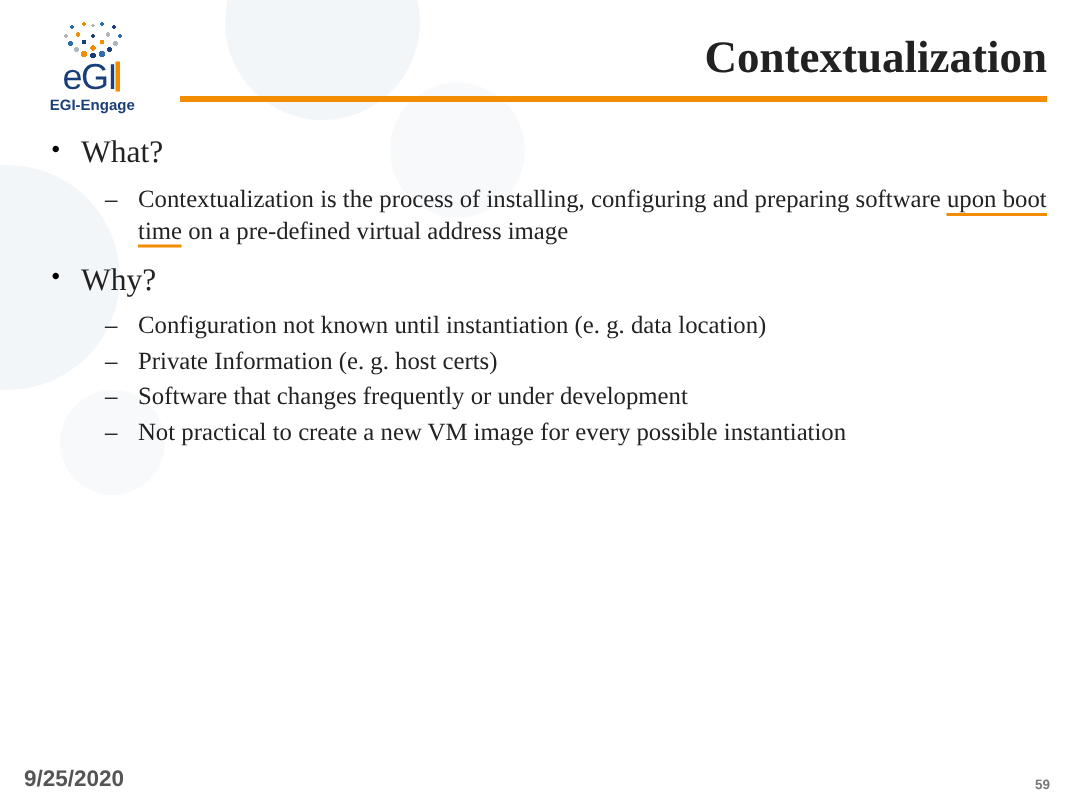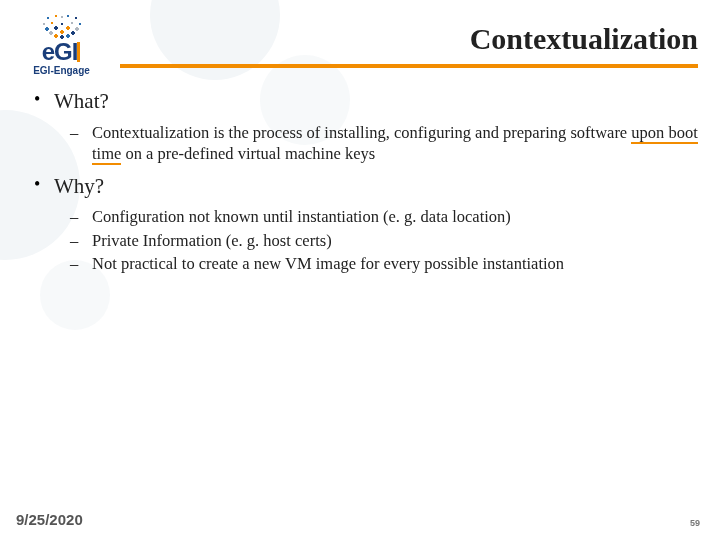--- a/index.html
+++ b/index.html
@@ -57,21 +57,21 @@
       radial-gradient(circle 1.4px at 50px 11px, #b0b7c0 99%, transparent 100%),
       radial-gradient(circle 1.2px at 26px 6px, #2a6fb0 99%, transparent 100%),
       radial-gradient(circle 1.2px at 54px 6px, #1a3e7a 99%, transparent 100%),
       radial-gradient(circle 1.2px at 40px 5px, #b0b7c0 99%, transparent 100%),
       radial-gradient(circle 1.2px at 34px 4px, #f28c00 99%, transparent 100%),
       radial-gradient(circle 1.2px at 46px 4px, #2a6fb0 99%, transparent 100%);
   }
   .logo-text {
     font-family: Arial, Helvetica, sans-serif;
     font-size: 24px;
-    font-weight: 700;
+    font-weight: 400;
     color: #1a3e7a;
     letter-spacing: -1px;
     text-align: center;
     line-height: 0.9;
   }
   .logo-text .bar {
     display: inline-block;
     width: 3px;
     height: 20px;
     background: #f28c00;
@@ -198,24 +198,25 @@
   <div class="logo-text"><span>eGI</span><span class="bar"></span></div>
   <div class="logo-sub">EGI-Engage</div>
 </div>
 
 <div class="title">Contextualization</div>
 <div class="title-underline"></div>
 
 <div class="content">
   <ul class="b1" id="bullet-root">
       <li><span>What?</span><ul class="b2">
-          <li><span>Contextualization is the process of installing, configuring and preparing software </span><span class="underline-orange">upon boot time</span><span> on a pre-defined virtual machine keys</span></li>
+          <li><span>Contextualization is the process of installing, configuring and preparing software </span><span class="underline-orange">upon boot time</span><span> on a pre-defined virtual address image</span></li>
         </ul></li>
       <li><span>Why?</span><ul class="b2">
           <li><span>Configuration not known until instantiation (e. g. data location)</span></li>
           <li><span>Private Information (e. g. host certs)</span></li>
+          <li><span>Software that changes frequently or under development</span></li>
           <li><span>Not practical to create a new VM image for every possible instantiation</span></li>
         </ul></li>
     </ul>
 </div>
 
 <div class="footer-date">9/25/2020</div>
 <div class="footer-page">59</div>
 
 </body></html>

